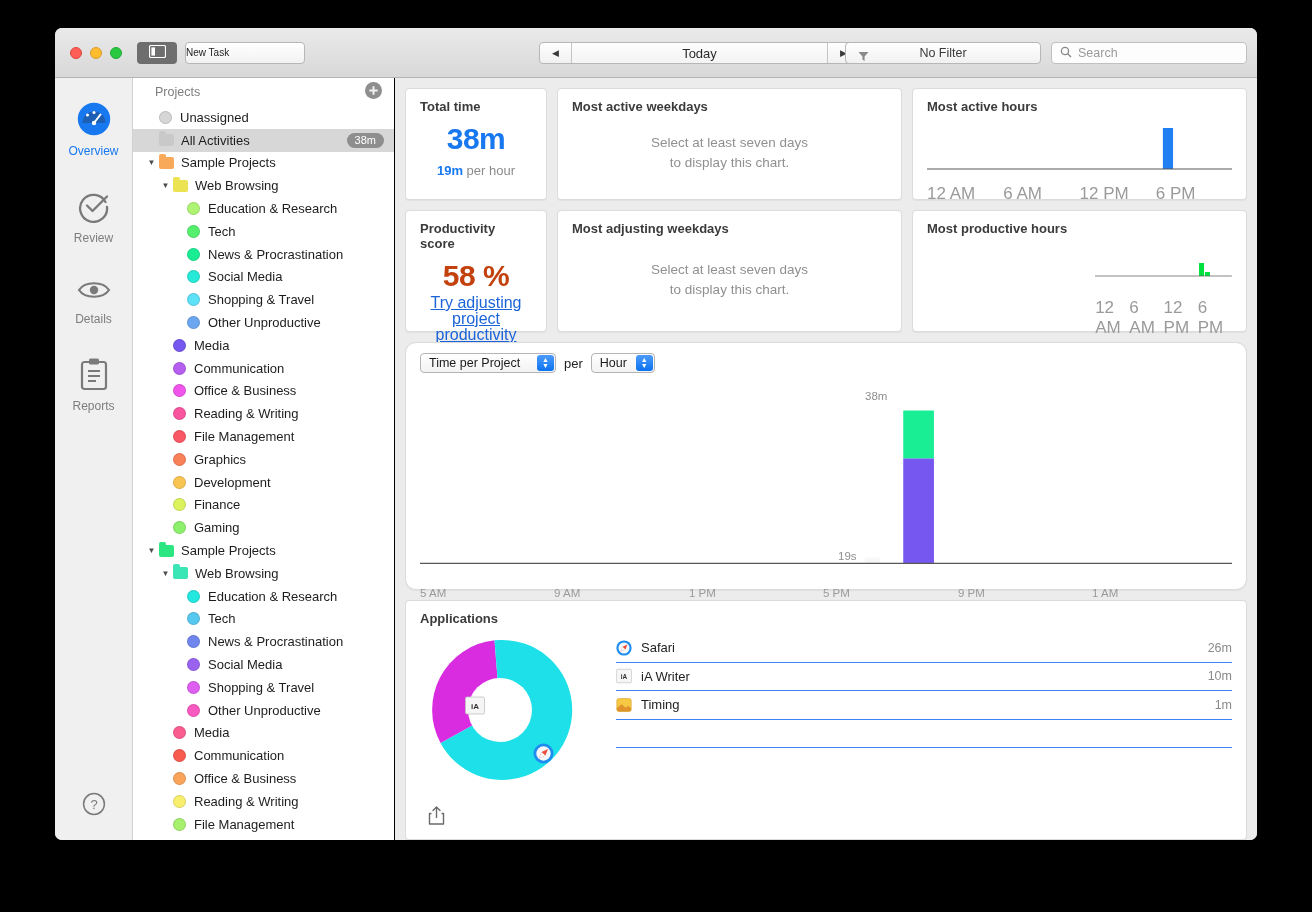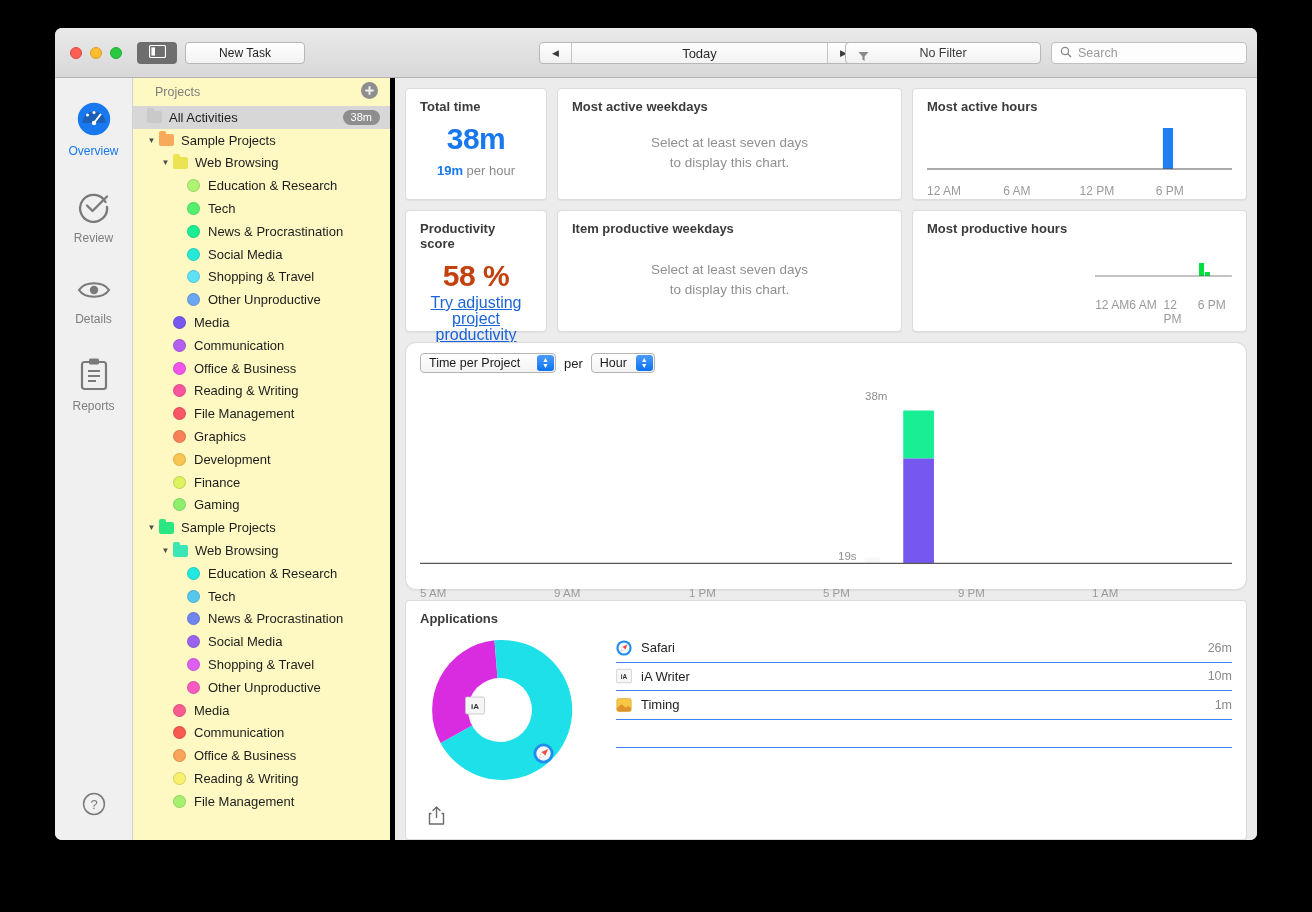--- a/index.html
+++ b/index.html
@@ -44,22 +44,22 @@
     width: 40px; height: 22px;
     background: #6e6e6e;
     border-radius: 4px;
     display: flex; align-items: center; justify-content: center;
   }
   .newtask {
     width: 120px; height: 22px;
     background: linear-gradient(#ffffff,#f2f2f2);
     border: 1px solid #b7b7b7;
     border-radius: 4px;
-    font-size: 12px; color: #222;
-    display: flex; align-items: center; justify-content: center;
+    font-size: 10px; color: #222;
+    display: flex; align-items: center; justify-content: flex-start;
   }
   .tb-center {
     position: absolute; left: 484px; top: 14px;
     display: flex;
   }
   .seg {
     height: 22px;
     display: flex;
     border: 1px solid #b7b7b7;
     border-radius: 4px;
@@ -128,22 +128,22 @@
   .rail-label { font-size: 12px; color: #7d7d7d; }
   .rail-item.active .rail-label { color: #1878f0; }
   .help-btn {
     position: absolute; bottom: 20px; left: 50%;
     transform: translateX(-50%);
   }
 
   
   .projects {
     width: 262px;
-    background: #fef9c3;
-    border-right: 5px solid #000000;
+    background: #ffffff;
+    border-right: 1px solid #000000;
     overflow: hidden;
     position: relative;
   }
   .proj-header {
     height: 28px; display: flex; align-items: center;
     padding: 0 12px 0 22px;
     font-size: 12.5px; color: #7e7e7e;
   }
   .proj-header .plus { margin-left: auto; }
   .row {
@@ -219,21 +219,21 @@
     line-height: 16px; margin-top: 2px; padding: 0 8px;
   }
   .kpi-note a { color: #1a64d8; text-decoration: underline; }
   .placeholder {
     flex: 1; display: flex; align-items: center; justify-content: center;
     font-size: 13.5px; color: #909090; text-align: center; line-height: 20px;
     margin-top: -8px;
   }
   .hourchart { padding: 0 14px 8px; position: relative; flex: 1; }
   .ticks {
-    display: flex; font-size: 12px; color: #9a9a9a; margin-top: 4px;
+    display: flex; font-size: 17px; color: #9a9a9a; margin-top: 4px;
   }
   .ticks span { width: 25%; }
 
   
   .mainchart { flex: 0 0 248px; display: flex; flex-direction: column; border-radius: 11px; }
   .chart-controls {
     display: flex; align-items: center; gap: 8px;
     padding: 10px 14px 0;
     font-size: 13px; color: #222;
   }
@@ -400,21 +400,26 @@
         <span>Projects</span>
         <span class="plus">
           <svg width="17" height="17" viewBox="0 0 17 17">
             <circle cx="8.5" cy="8.5" r="8.5" fill="#8e8e8e"></circle>
             <line x1="4.3" y1="8.5" x2="12.7" y2="8.5" stroke="#f0f0f0" stroke-width="2"></line>
             <line x1="8.5" y1="4.3" x2="8.5" y2="12.7" stroke="#f0f0f0" stroke-width="2"></line>
           </svg>
         </span>
       </div>
       <div id="proj-rows">
-          <div class="row selected" style="">
+          <div class="row" style="padding-left: 12px;">
+            <span class="disc"></span>
+            <span class="dot" style="background: rgb(214, 214, 214);"></span>
+            <span>Unassigned</span>
+          </div>
+          <div class="row selected" style="padding-left: 12px;">
             <span class="disc"></span>
             <span class="folder" style="background: rgb(201, 201, 201);"></span>
             <span>All Activities</span>
             <span class="badge">38m</span>
           </div>
           <div class="row" style="padding-left: 12px;">
             <span class="disc">▼</span>
             <span class="folder" style="background: rgb(249, 169, 90);"></span>
             <span>Sample Projects</span>
           </div>
@@ -608,21 +613,21 @@
           <div class="card-title">Productivity score</div>
           <div class="kpi-big" style="color:#c2410c">58 %</div>
           <div class="kpi-note">
             <a href="#">Try adjusting project</a><br>
             <a href="#">productivity ratings</a><br>
             <span>for better accuracy.</span>
           </div>
         </div>
 
         <div class="card" style="display:flex;flex-direction:column">
-          <div class="card-title">Item productive weekdays</div>
+          <div class="card-title">Most adjusting weekdays</div>
           <div class="placeholder">
             <div>
               <div>Select at least seven days</div>
               <div>to display this chart.</div>
             </div>
           </div>
         </div>
 
         <div class="card" style="display:flex;flex-direction:row">
           <div class="card-title">Most productive hours</div>

